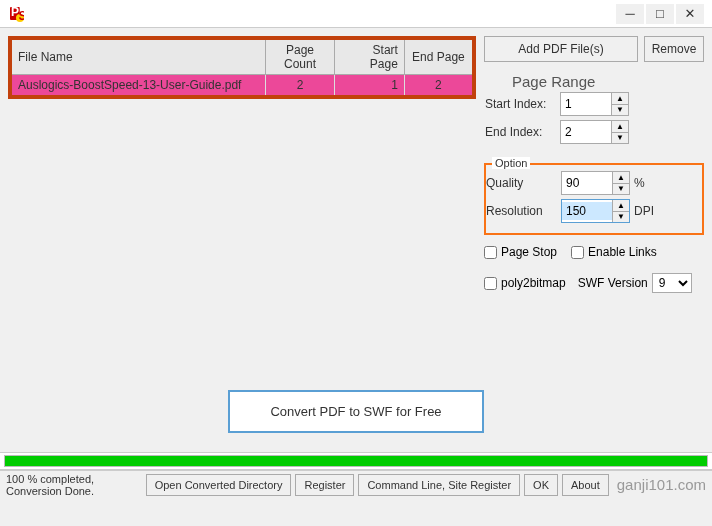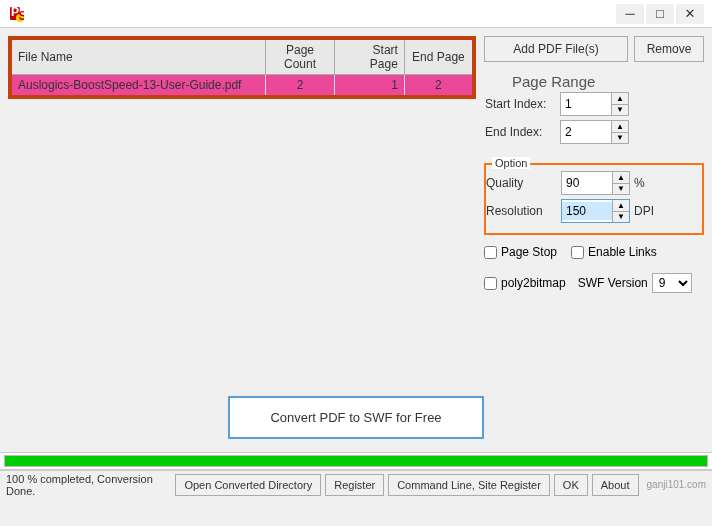--- a/index.html
+++ b/index.html
@@ -35,21 +35,21 @@
     .file-table .col-end { width: 15%; text-align: center; margin-left: 23px; }
 
     
     .right-panel { width: 220px; display: flex; flex-direction: column; gap: 6px; }
     .btn-row { display: flex; gap: 6px; }
     .btn-add {
       flex: 1; padding: 5px 8px; background: #f0f0f0; border: 1px solid #aaa;
       cursor: pointer; font-size: 12px; color: #333;
     }
     .btn-remove {
-      width: 70px; padding: 5px 0; background: #f0f0f0; border: 1px solid #aaa;
+      width: 60px; padding: 5px 0; background: #f0f0f0; border: 1px solid #aaa;
       cursor: pointer; font-size: 12px; color: #333;
     }
 
     .section-label { font-size: 15px; color: #555; margin-bottom: 2px; margin-left: 27px; }
 
     .page-range-section { border: 1px solid transparent; padding: 4px 0; }
     .field-row { display: flex; align-items: center; margin-bottom: 4px; }
     .field-label { width: 75px; color: #333; }
     .spin-input {
       display: flex; align-items: center; border: 1px solid #aaa; background: #fff;
@@ -74,21 +74,21 @@
     .unit-label { margin-left: 4px; color: #333; }
 
     .check-row { display: flex; align-items: center; gap: 4px; margin: 4px 0; }
     .check-row input[type=checkbox] { margin: 0; }
 
     .swf-version-row { display: flex; align-items: center; gap: 4px; }
     .swf-version-row select { padding: 1px 2px; border: 1px solid #aaa; background: #fff; }
 
     
     .convert-area {
-      display: flex; align-items: center; justify-content: center;
+      display: flex; align-items: flex-start; justify-content: center;
       height: 70px; padding: 8px;
     }
     .btn-convert {
       padding: 12px 40px; border: 2px solid #5a9fd4; background: #fff;
       cursor: pointer; font-size: 13px; color: #333; font-weight: normal;
     }
 
     
     .progress-bar-container {
       height: 18px; background: #fff; border-top: 1px solid #ccc;
@@ -102,21 +102,21 @@
       display: flex; align-items: center; height: 28px;
       background: #f0f0f0; border-top: 1px solid #ccc; padding: 0 6px; gap: 4px;
     }
     .status-text { flex: 1; font-size: 11px; color: #333; }
     .bottom-btn {
       padding: 2px 8px; border: 1px solid #aaa; background: #f0f0f0;
       cursor: pointer; font-size: 11px; color: #333; height: 22px;
       display: flex; align-items: center;
     }
     .watermark {
-      font-size: 10px; color: #999; margin-left: 4px; text-align: right;
+      font-size: 15px; color: #999; margin-left: 4px; text-align: right;
     }
 
     .main-content { display: flex; flex-direction: column; height: calc(526px - 28px); }
     .top-section { display: flex; padding: 8px; gap: 8px; flex: 1; }
   </style>
 </head>
 <body>
 
 <div class="main-content">
 

